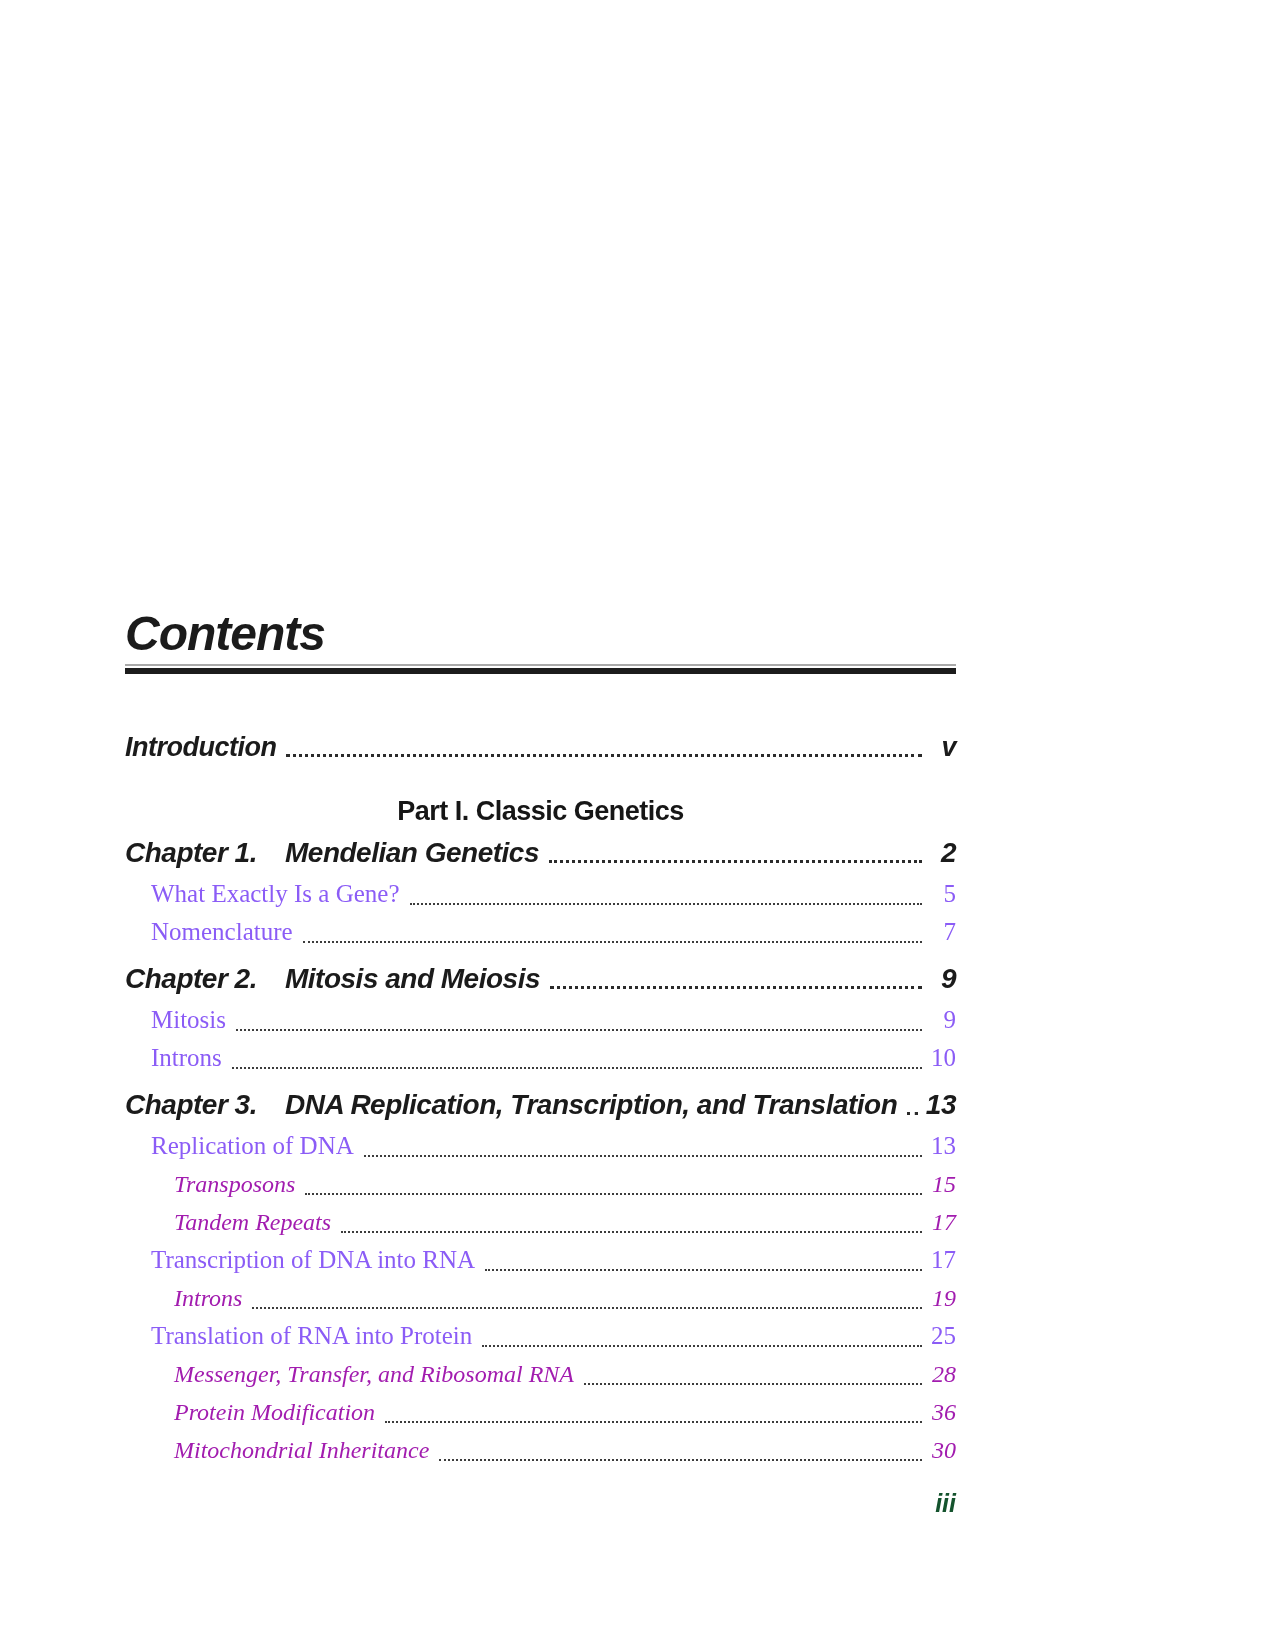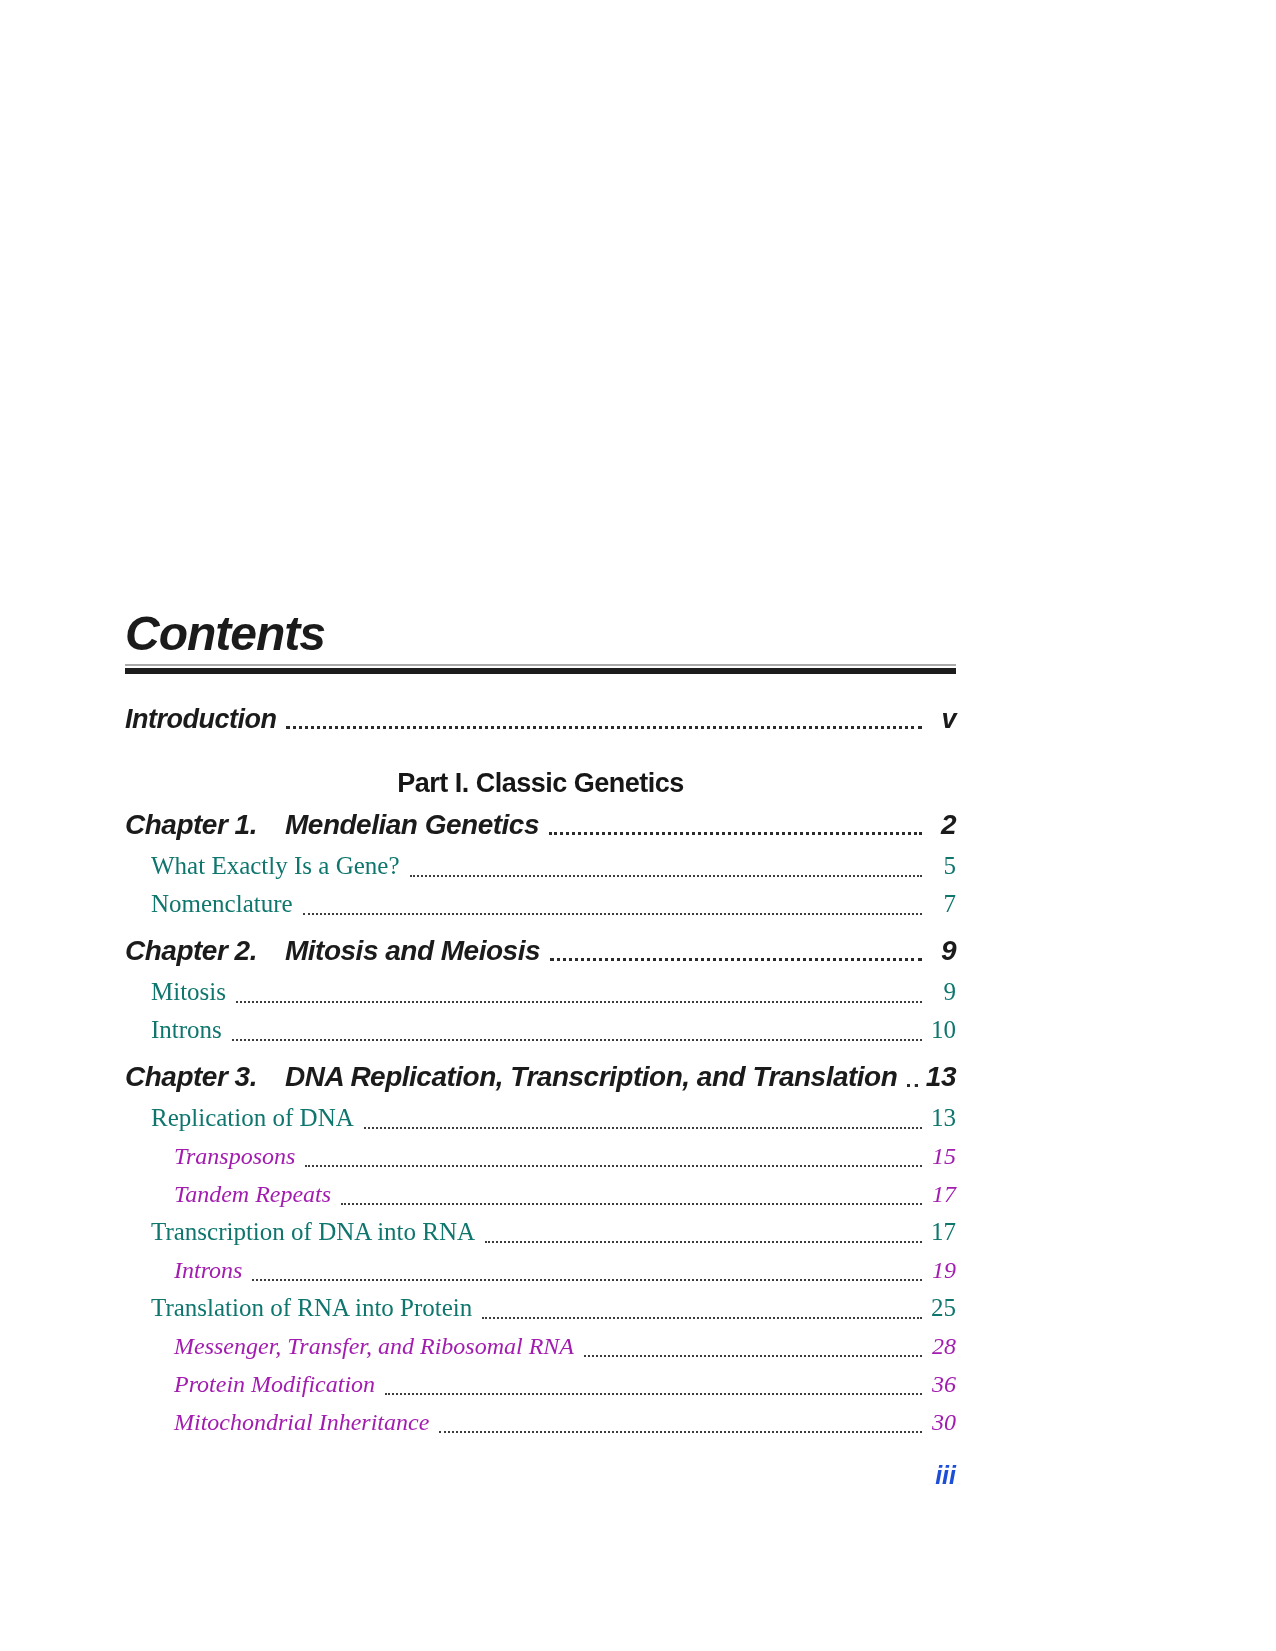--- a/index.html
+++ b/index.html
@@ -37,21 +37,21 @@
     border-top: 2px solid #a9a9a9;    
     border-bottom: 6px solid #1c1c1c; 
   }
   .row {
     display: flex;
     height: 38px;
     line-height: 38px;
     white-space: nowrap;
   }
   .row-intro {
-    margin-top: 26px;
+    margin-top: 54px;
     font-family: "Liberation Sans", sans-serif;
     font-weight: bold;
     font-style: italic;
     font-size: 27px;
     letter-spacing: -0.5px;
   }
   .part-heading {
     margin-top: 32px;
     margin-bottom: 1px;
     text-align: center;
@@ -73,21 +73,21 @@
     align-items: center;
   }
   .chnum {
     flex: none;
     width: 160px;
   }
   .row-sub {
     padding-left: 26px;
     font-family: "Liberation Serif", "DejaVu Serif", serif;
     font-size: 25px;
-    color: #0f766e;
+    color: #8b5cf6;
   }
   .row-subsub {
     padding-left: 49px;
     font-family: "Liberation Serif", "DejaVu Serif", serif;
     font-style: italic;
     font-size: 24px;
     color: #a21caf;
   }
   .leader {
     flex: 1 1 auto;
@@ -105,21 +105,21 @@
     text-align: right;
   }
   .folio {
     margin-top: 22px;
     text-align: right;
     font-family: "Liberation Sans", sans-serif;
     font-weight: bold;
     font-style: italic;
     font-size: 25px;
     line-height: 25px;
-    color: #1d4ed8;
+    color: #14532d;
   }
 </style>
 </head>
 <body>
 
 <div class="page">
   <div class="content">
 
     <div class="doc-title">Contents</div>
     <div class="title-rule"></div>

